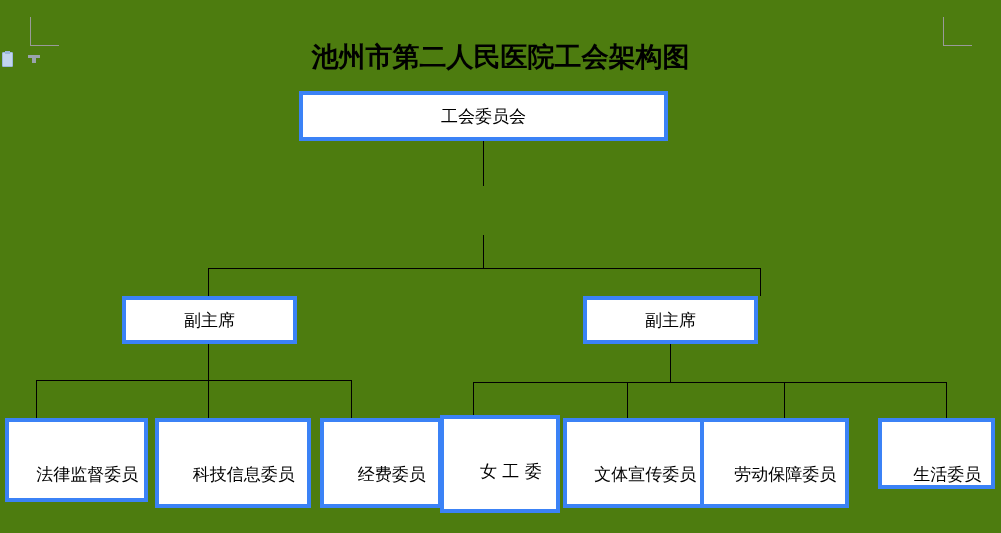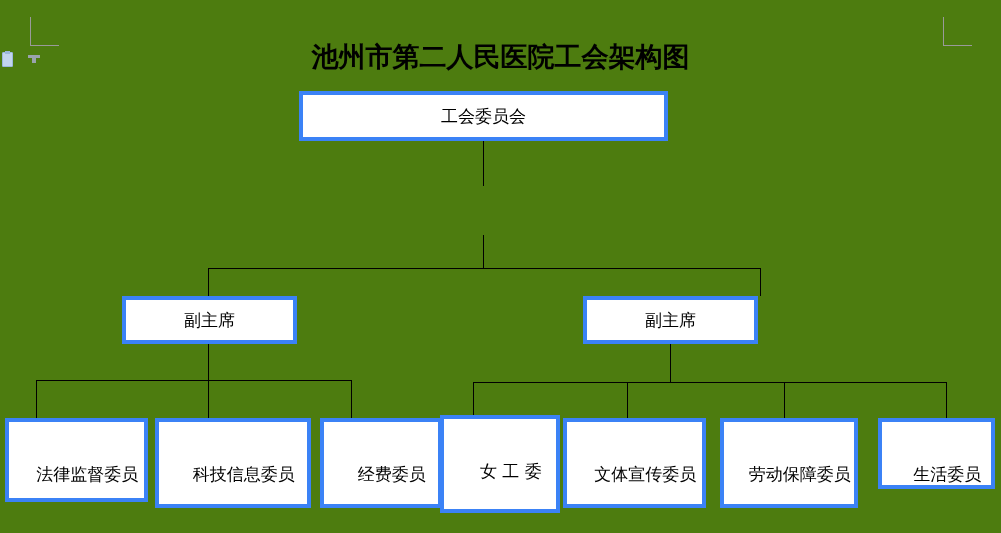--- a/index.html
+++ b/index.html
@@ -194,20 +194,20 @@
   <div class="node leaf" style="left:320px; top:418px; width:122px; height:90px;">
     <span>经费委员</span>
   </div>
 
   <div class="node leaf" style="left:432px; top:415px; width:120px; height:98px;margin-left:8px;">
     <span>女 工 委</span>
   </div>
   <div class="node leaf" style="left:563px; top:418px; width:143px; height:90px;">
     <span>文体宣传委员</span>
   </div>
-  <div class="node leaf" style="left:720px; top:418px; width:138px; height:90px;">
+  <div class="node leaf" style="left:700px; top:418px; width:149px; height:90px;">
     <span>劳动保障委员</span>
   </div>
   <div class="node leaf" style="left:878px; top:418px; width:117px; height:71px;">
     <span>生活委员</span>
   </div>
 
 </div>
 
 </body></html>

